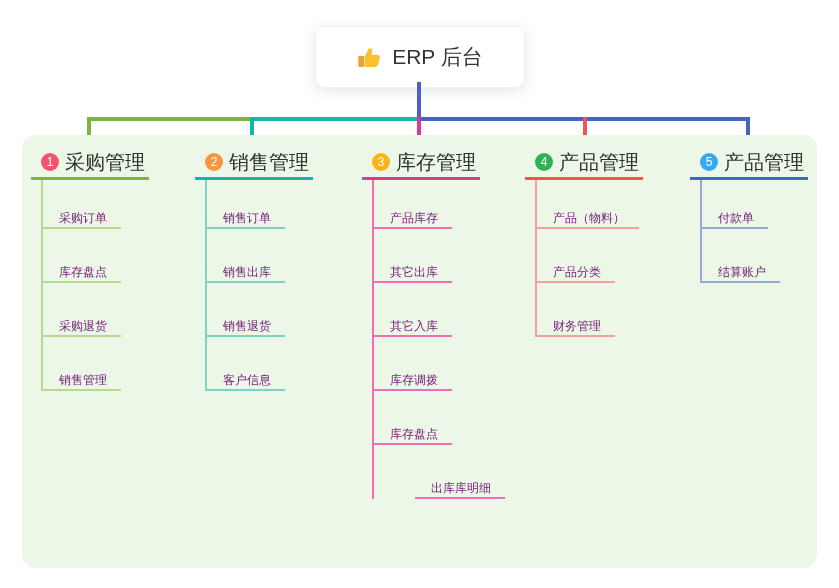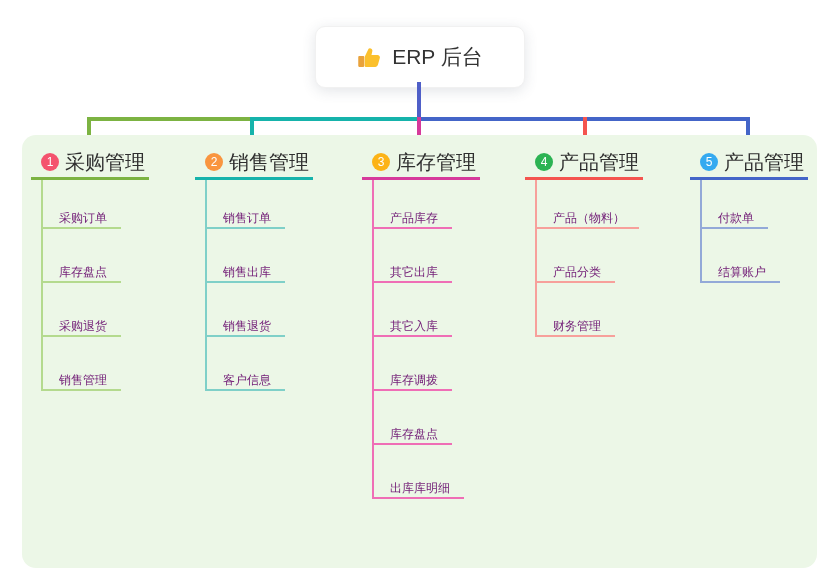--- a/index.html
+++ b/index.html
@@ -117,21 +117,21 @@
           <div class="item">
             <span class="item-label" style="border-bottom-color: rgb(239, 110, 182);">其它入库</span>
           </div>
           <div class="item">
             <span class="item-label" style="border-bottom-color: rgb(239, 110, 182);">库存调拨</span>
           </div>
           <div class="item">
             <span class="item-label" style="border-bottom-color: rgb(239, 110, 182); text-align: center;">库存盘点</span>
           </div>
           <div class="item">
-            <span class="item-label" style="border-bottom-color: rgb(239, 110, 182);">出库库明细</span>
+            <span class="item-label" style="border-bottom-color: rgb(239, 110, 182); margin-left: 41px;">出库库明细</span>
           </div>
         </div>
       </div>
       <div class="branch" style="left: 525px;">
         <div class="branch-title" style="border-bottom-color: rgb(244, 84, 79);">
           <span class="badge" style="background: rgb(44, 179, 83);">4</span>
           <span class="branch-label">产品管理</span>
         </div>
         <div class="items" style="border-left-color: rgb(247, 160, 155);">
           <div class="item">

